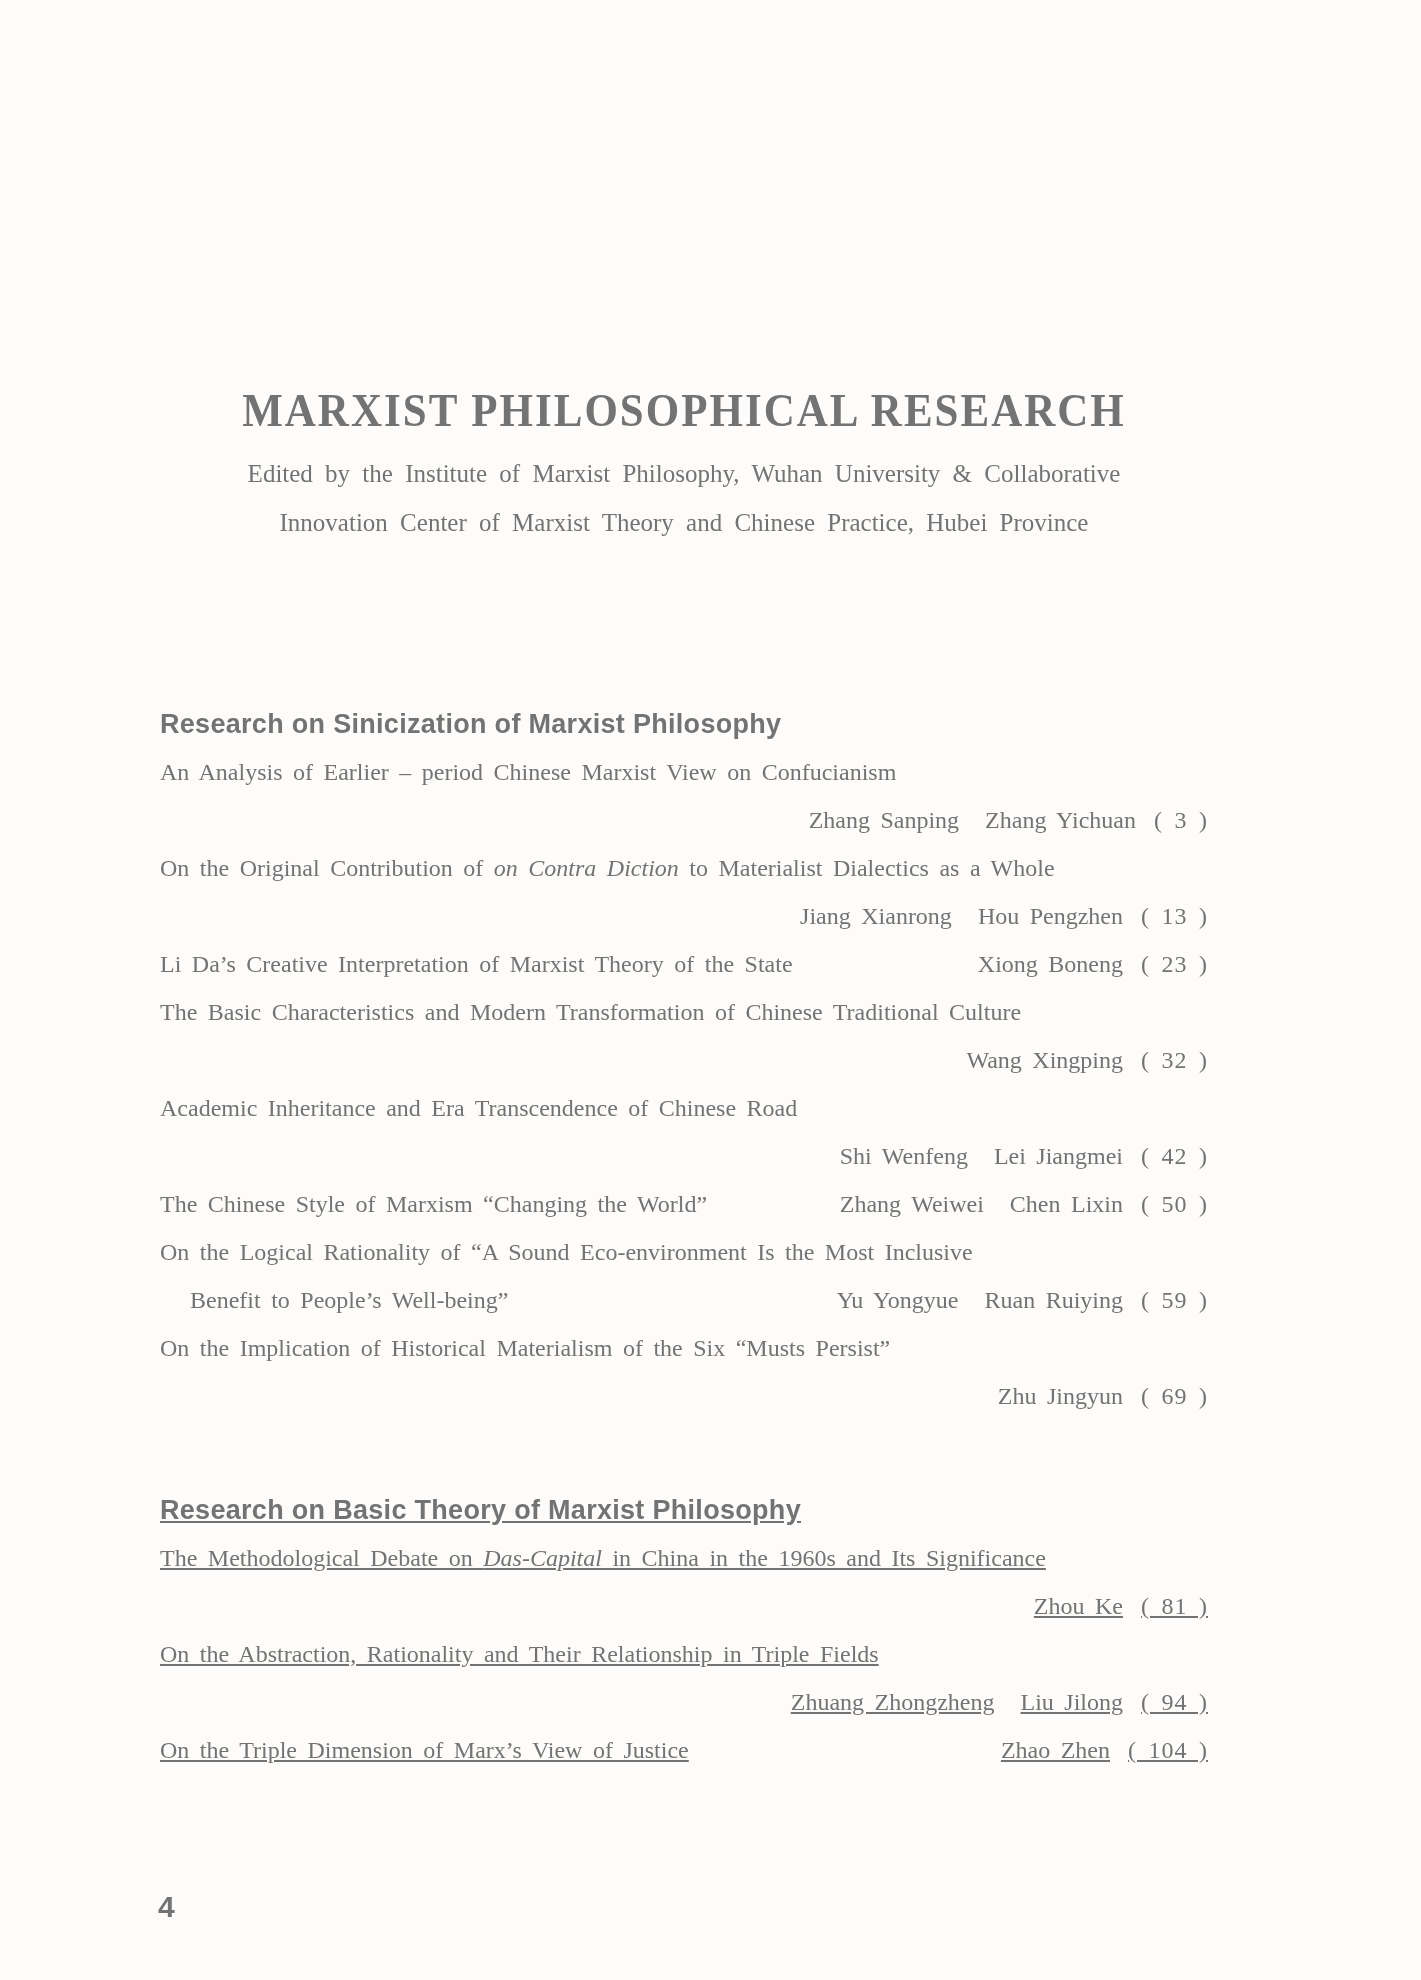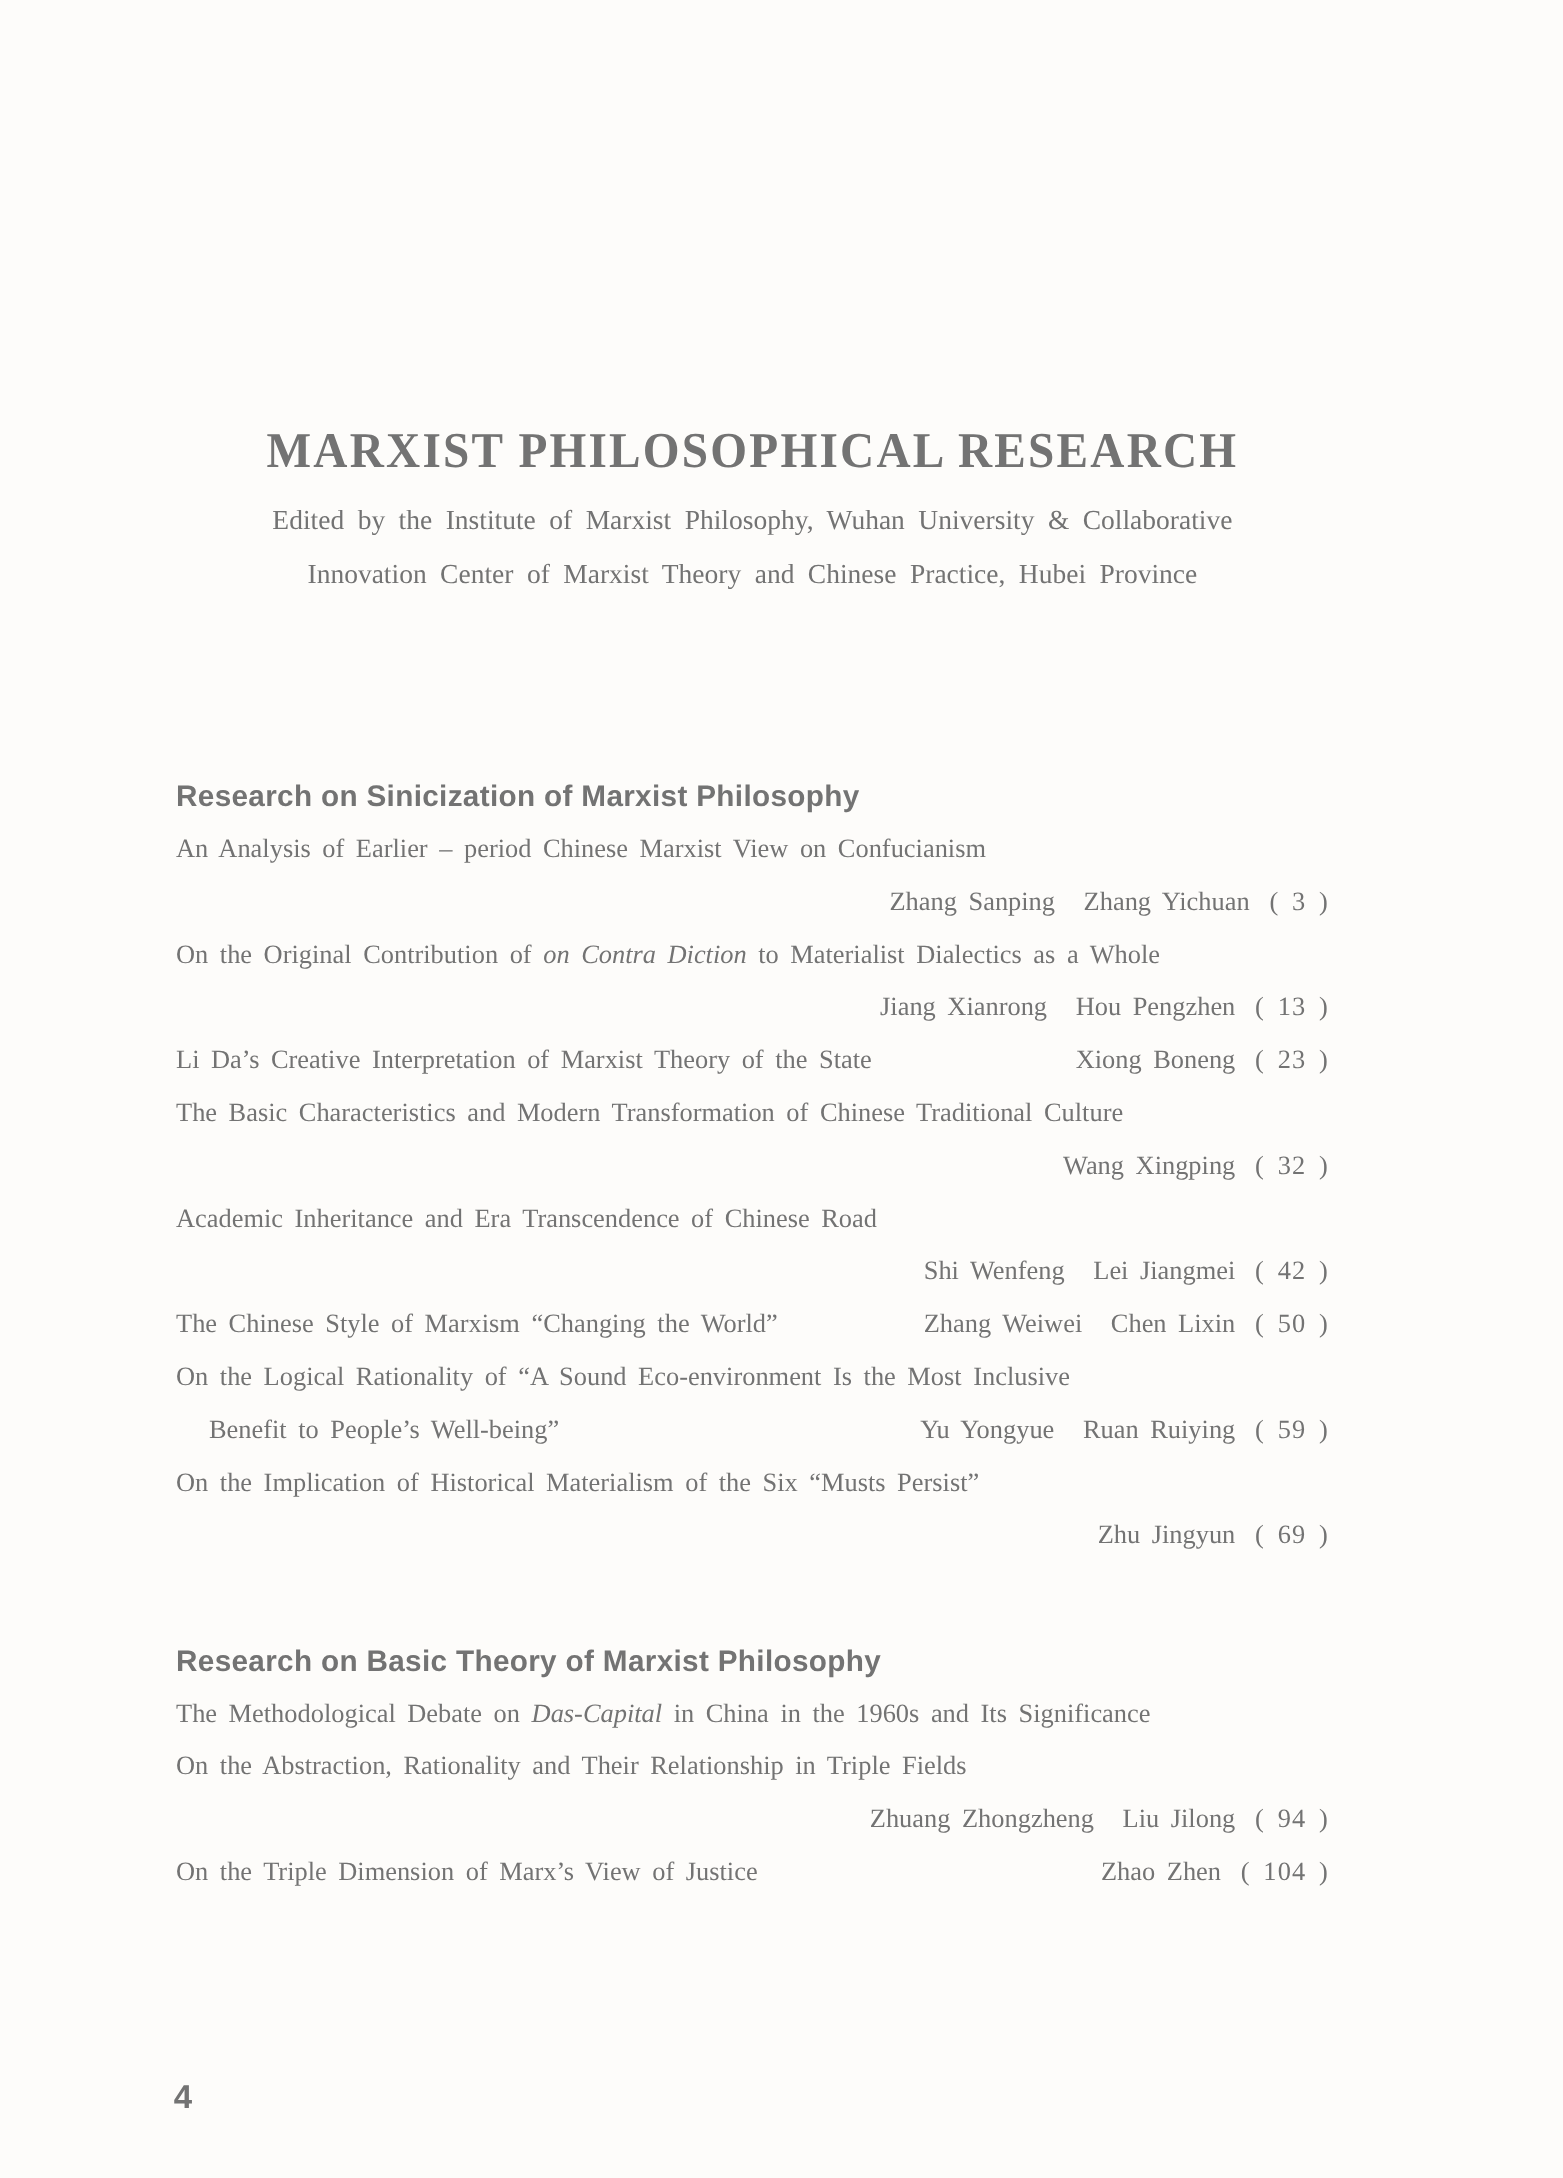--- a/index.html
+++ b/index.html
@@ -26,21 +26,21 @@
   .subtitle {
     margin-top:14px;
     font-size:25px;
     line-height:49px;
     word-spacing:6px;
   }
   .toc {
     position:absolute;
     left:160px; top:700px; width:1048px;
   }
-  .sec + .sec { margin-top:66px; }
+  .sec + .sec { margin-top:66px;text-decoration:underline; }
   .sec-heading {
     font-family:"Liberation Sans", sans-serif;
     font-weight:600;
     font-size:27px;
     height:48px; line-height:48px;
     letter-spacing:0.3px;
     white-space:nowrap;
   }
   .tline {
     display:flex;
@@ -125,20 +125,23 @@
         </div>
         <div class="tline right-only">
           <span class="authors"><span class="author">Zhu Jingyun</span><span class="pg">( 69 )</span></span>
         </div>
       </section>
       <section class="sec">
         <div class="sec-heading">Research on Basic Theory of Marxist Philosophy</div>
         <div class="tline">
           <span class="tl-left"><span>The Methodological Debate on </span><span class="it">Das-Capital</span><span> in China in the 1960s and Its Significance</span></span>
         </div>
+        <div class="tline right-only">
+          <span class="authors"><span class="author">Zhou Ke</span><span class="pg">( 81 )</span></span>
+        </div>
         <div class="tline">
           <span class="tl-left"><span>On the Abstraction, Rationality and Their Relationship in Triple Fields</span></span>
         </div>
         <div class="tline right-only">
           <span class="authors"><span class="author">Zhuang Zhongzheng</span><span class="author">Liu Jilong</span><span class="pg">( 94 )</span></span>
         </div>
         <div class="tline">
           <span class="tl-left"><span>On the Triple Dimension of Marx’s View of Justice</span></span>
           <span class="authors"><span class="author">Zhao Zhen</span><span class="pg">( 104 )</span></span>
         </div>

